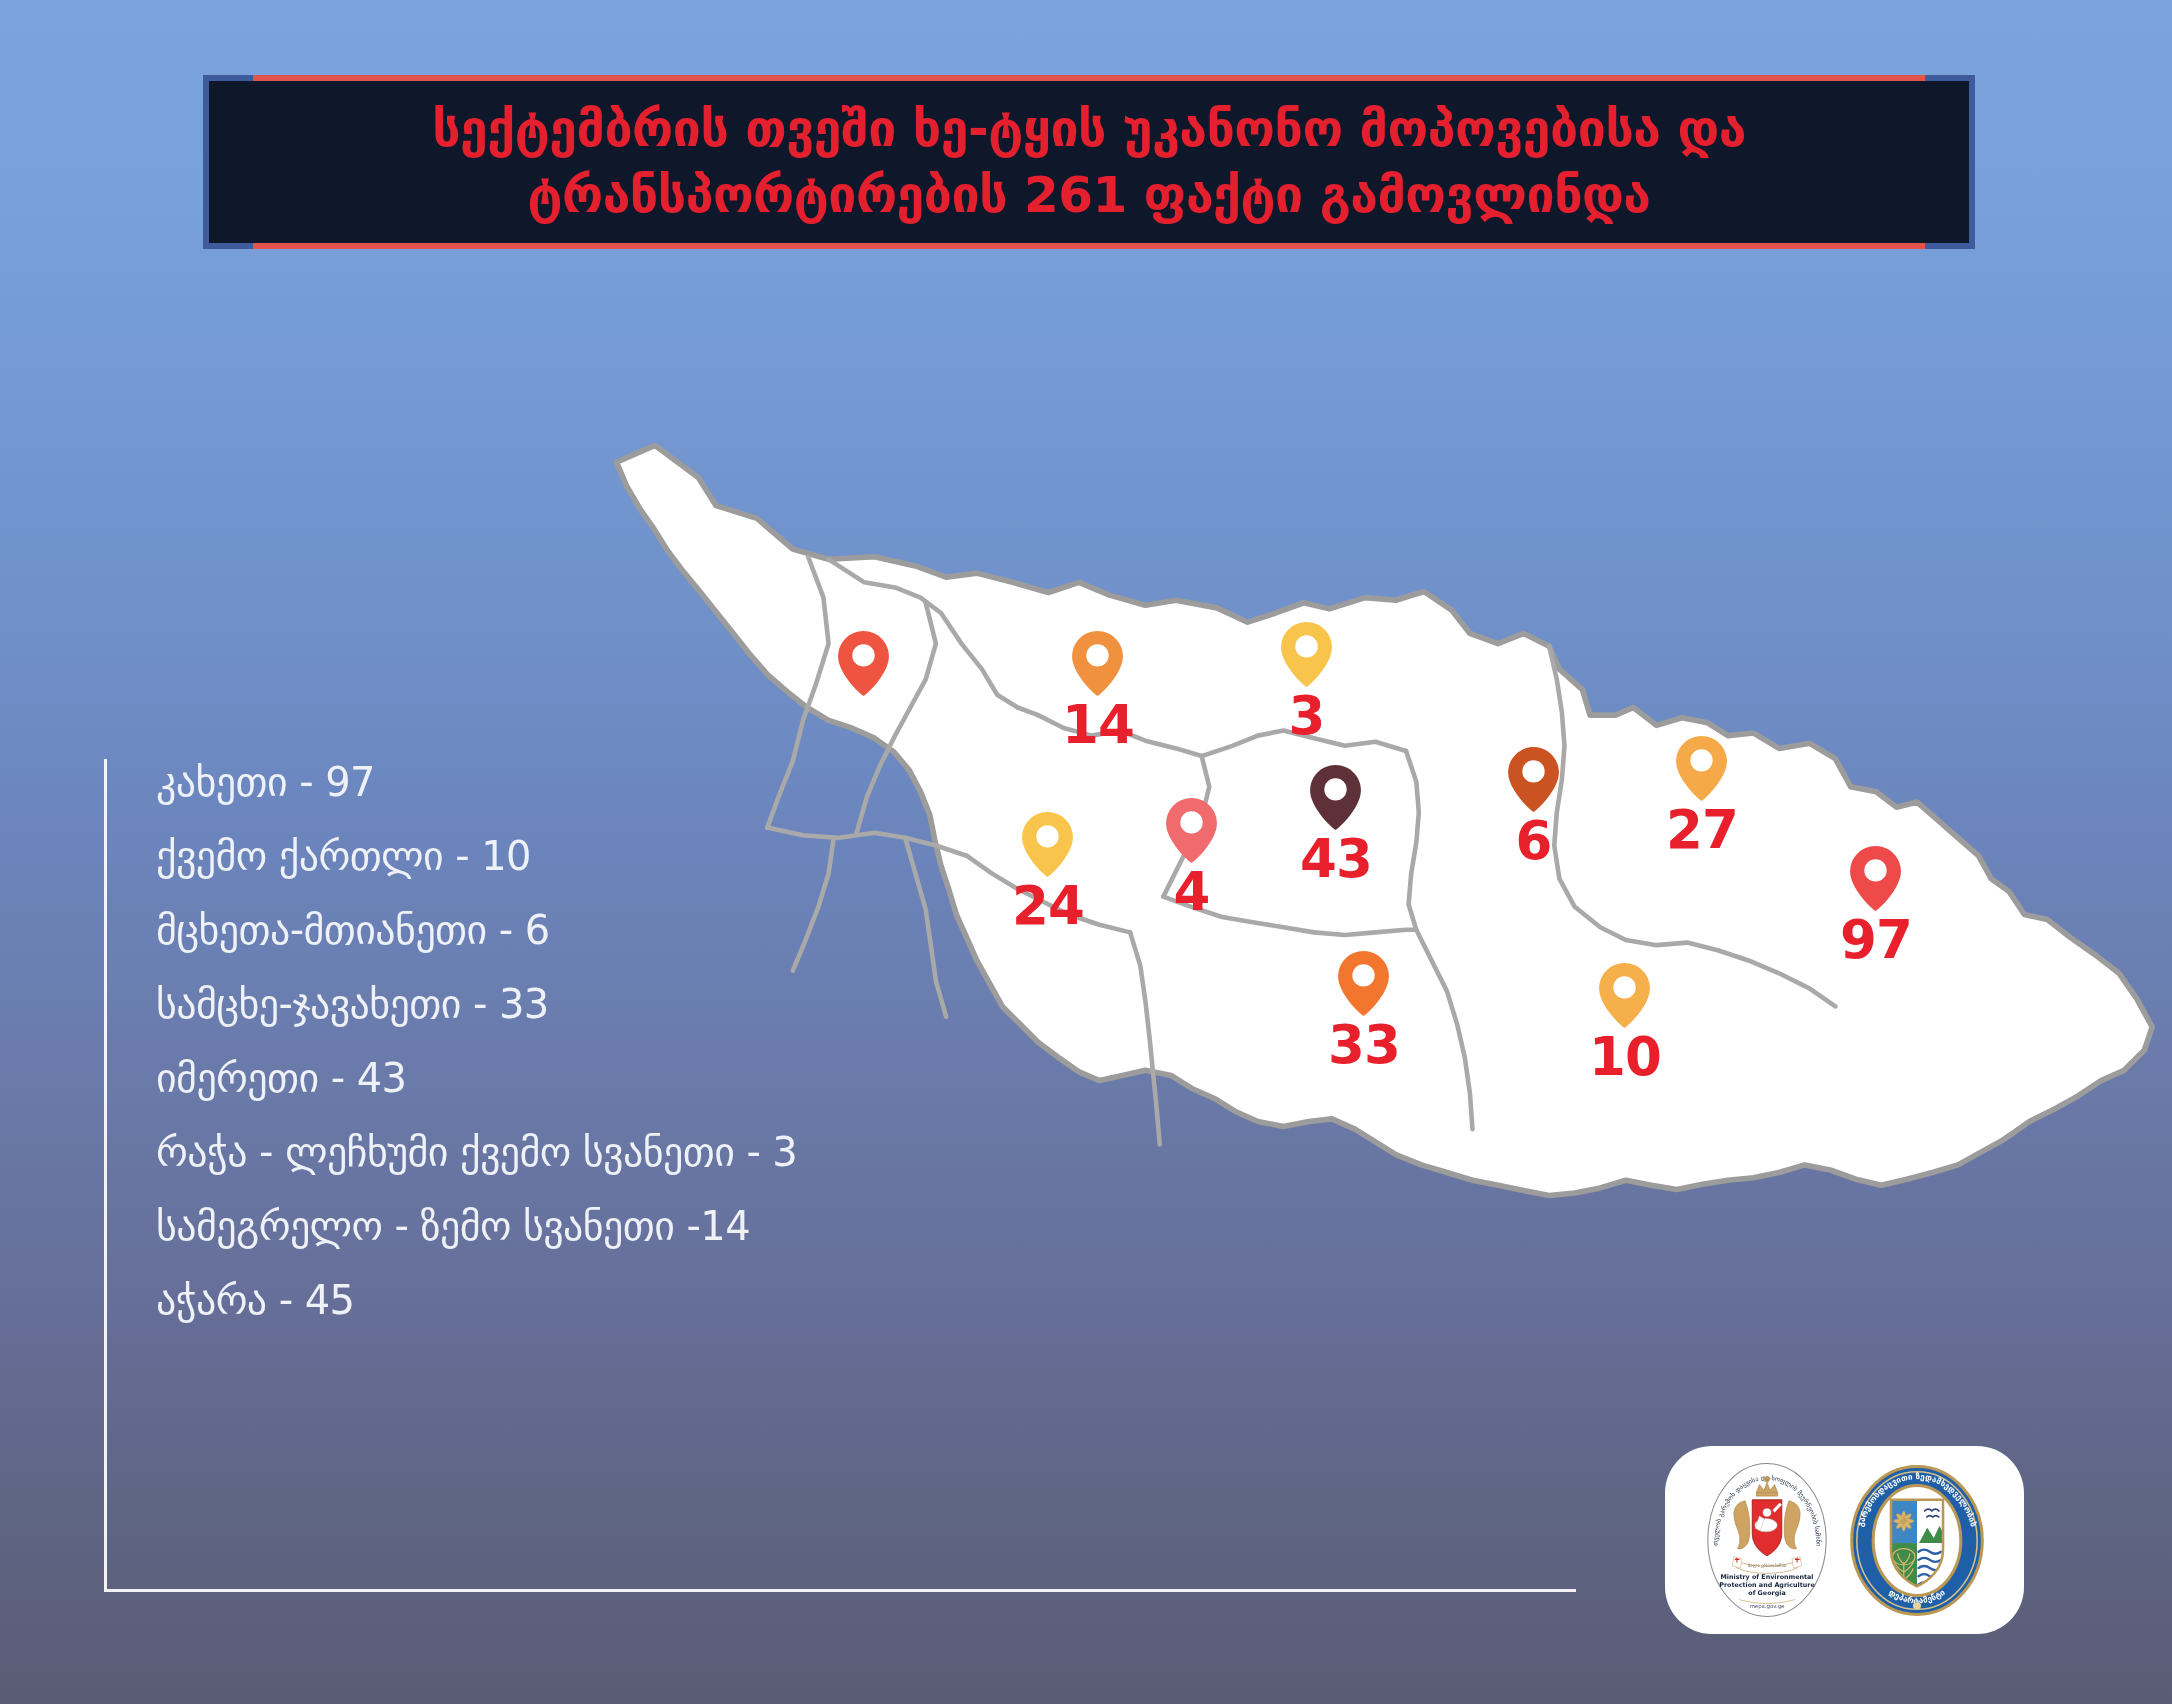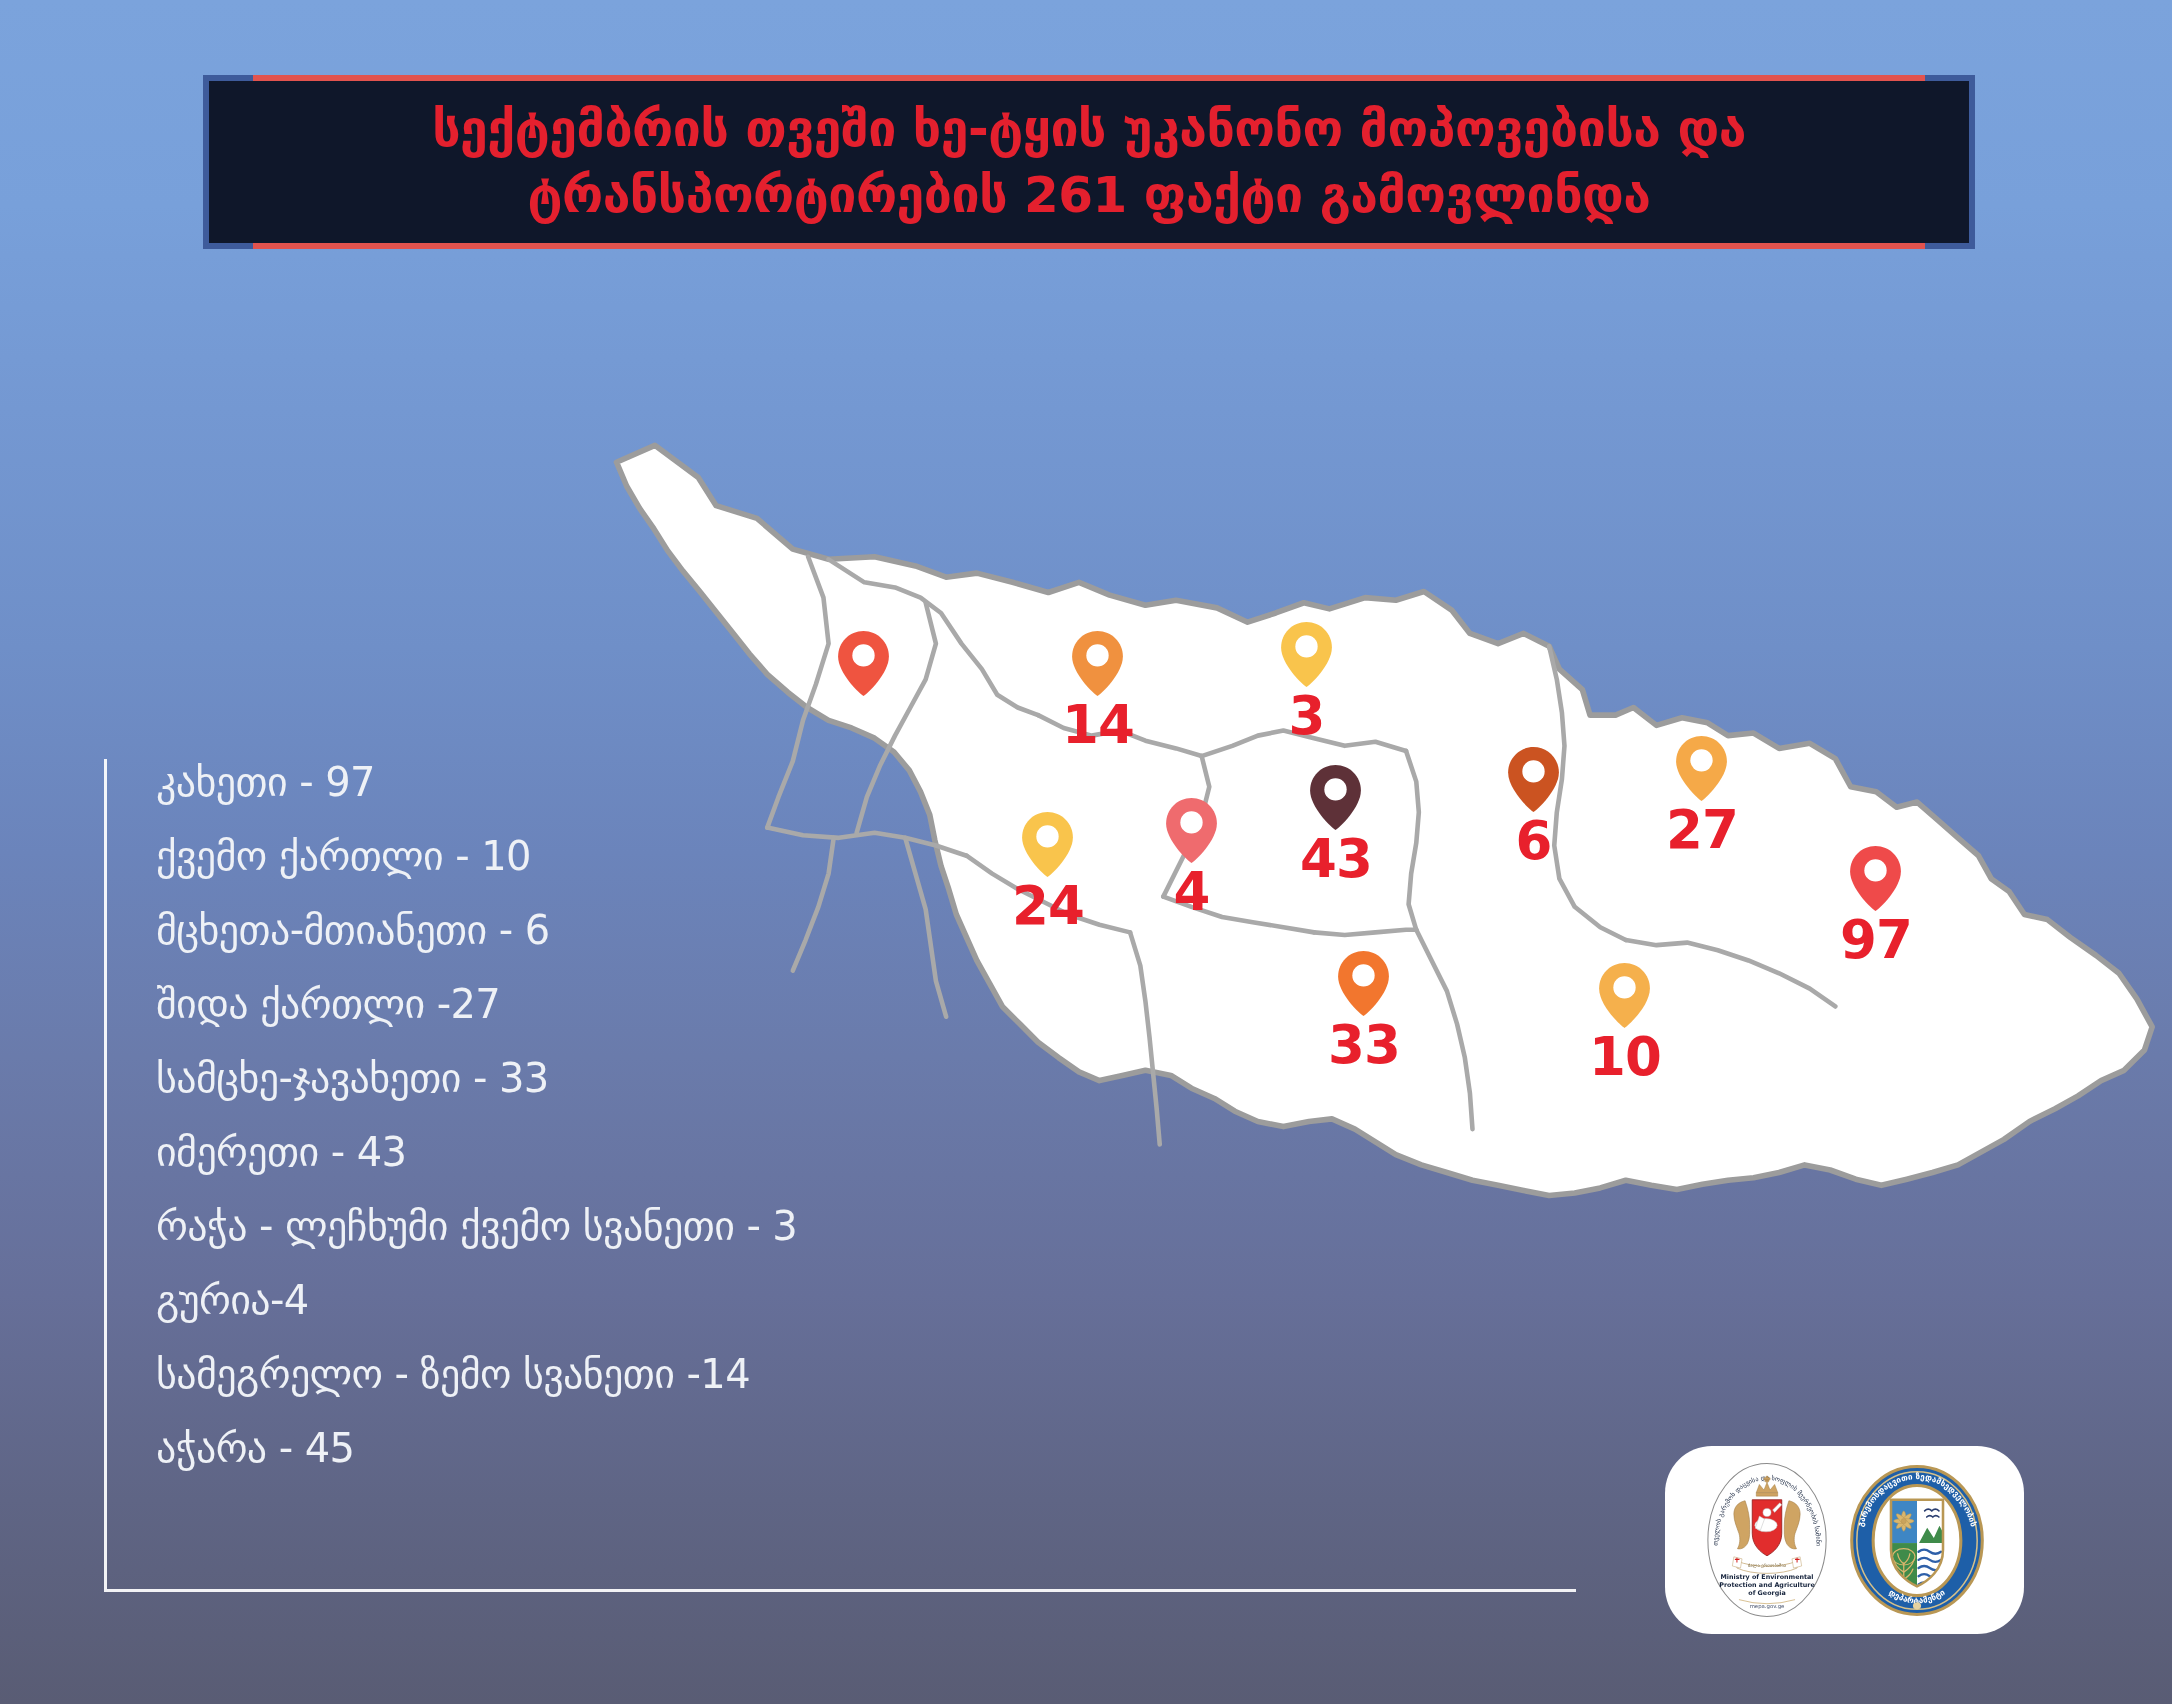--- a/index.html
+++ b/index.html
@@ -268,25 +268,23 @@
     </svg>
     <span class="pin-value">10</span>
   </div>
 </div>
 
 <div id="legend-panel">
   <div id="legend-list">
     <div class="legend-item">კახეთი -  97</div>
     <div class="legend-item">ქვემო ქართლი - 10</div>
     <div class="legend-item">მცხეთა-მთიანეთი - 6</div>
-    <div class="legend-item">შიდა ქართლი -27</div>
     <div class="legend-item">სამცხე-ჯავახეთი - 33</div>
     <div class="legend-item">იმერეთი - 43</div>
     <div class="legend-item">რაჭა - ლეჩხუმი ქვემო სვანეთი - 3</div>
-    <div class="legend-item">გურია-4</div>
     <div class="legend-item">სამეგრელო - ზემო სვანეთი -14</div>
     <div class="legend-item">აჭარა - 45</div>
   </div>
 </div>
 
 <div id="logo-badge">
 
   <svg id="logo-mepa" viewBox="0 0 250 310">
     <ellipse cx="125" cy="155" rx="116" ry="150" fill="#fff" stroke="#8a8a8a" stroke-width="2"></ellipse>
     <path id="mepaArcTop" d="M 28,165 A 97,128 0 0 1 222,165" fill="none"></path>

